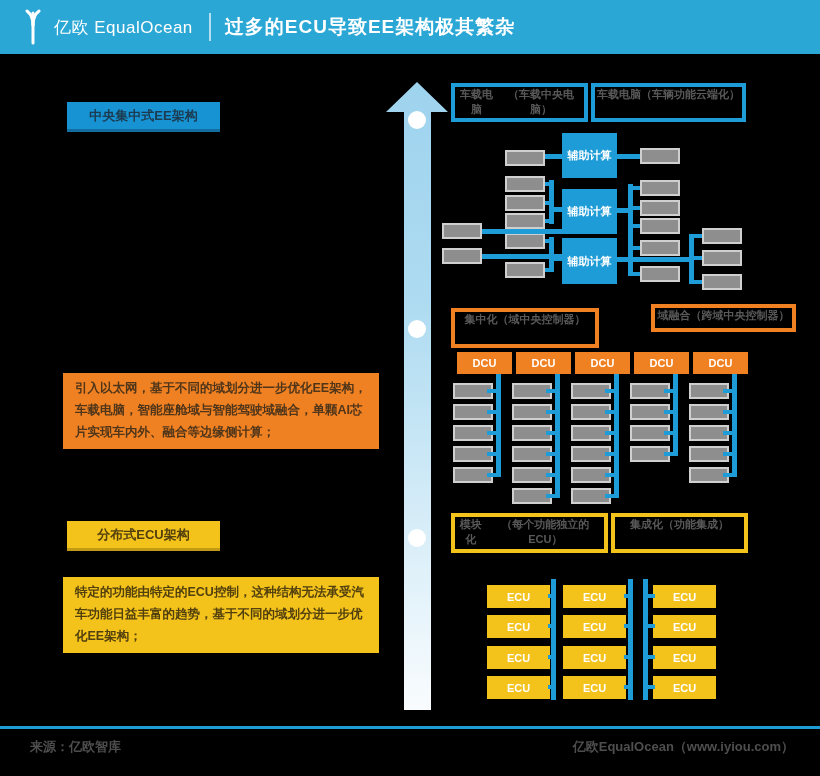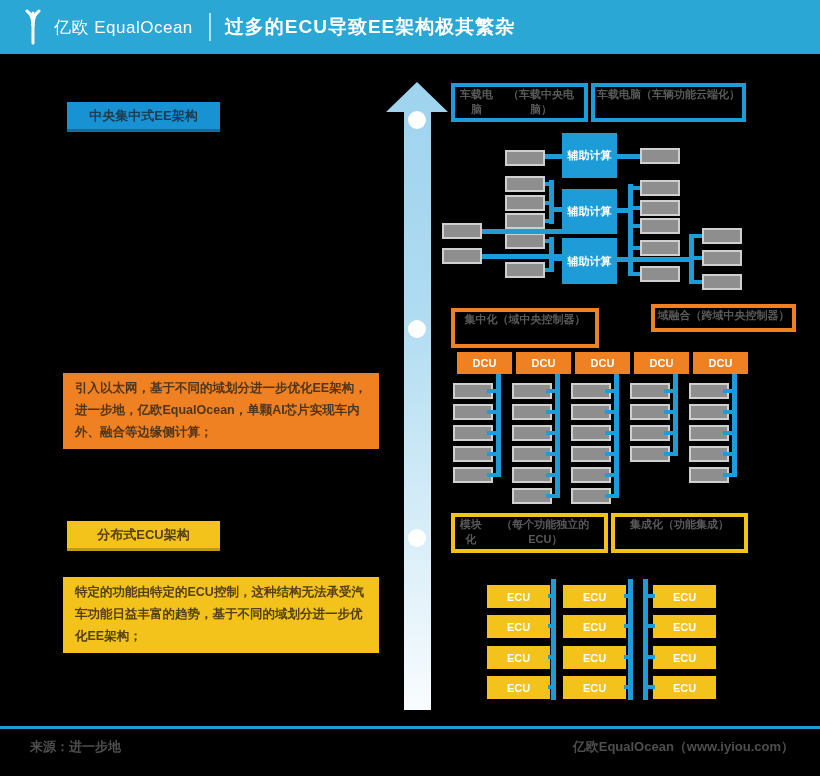--- a/index.html
+++ b/index.html
@@ -77,21 +77,21 @@
       </linearGradient>
     </defs>
     <polygon points="33,2 64,32 47,32 47,630 20,630 20,32 2,32" fill="url(#ag)"></polygon>
     <circle cx="33" cy="40" r="9" fill="#fff"></circle>
     <circle cx="33" cy="249" r="9" fill="#fff"></circle>
     <circle cx="33" cy="458" r="9" fill="#fff"></circle>
   </svg>
 
   <div class="stage-label blue" style="top:102px;">中央集中式EE架构</div>
 
-  <div class="stage-desc orange" style="top:373px;">引入以太网，基于不同的域划分进一步优化EE架构，进一步地，亿欧EqualOcean，单颗AI芯片实现车内外、融合等边缘侧计算；</div>
+  <div class="stage-desc orange" style="top:373px;">引入以太网，基于不同的域划分进一步优化EE架构，车载电脑，智能座舱域与智能驾驶域融合，单颗AI芯片实现车内外、融合等边缘侧计算；</div>
 
   <div class="stage-label yellow" style="top:521px;">分布式ECU架构</div>
   <div class="stage-desc yellow" style="top:577px;">特定的功能由特定的ECU控制，这种结构无法承受汽车功能日益丰富的趋势，基于不同的域划分进一步优化EE架构；</div>
 
   <div class="hbox blue" style="left:451px;top:83px;width:137px;height:39px;">
     <span>车载电脑</span>
     <span>（车载中央电脑）</span>
   </div>
   <div class="hbox blue" style="left:591px;top:83px;width:155px;height:39px;">
     <span>车载电脑</span>
@@ -259,16 +259,16 @@
   <div class="ln" style="left:624px;top:594px;width:8px;height:4px;"></div>
   <div class="ln" style="left:624px;top:624px;width:8px;height:4px;"></div>
   <div class="ln" style="left:624px;top:655px;width:8px;height:4px;"></div>
   <div class="ln" style="left:624px;top:685px;width:8px;height:4px;"></div>
   <div class="ln" style="left:645px;top:594px;width:10px;height:4px;"></div>
   <div class="ln" style="left:645px;top:624px;width:10px;height:4px;"></div>
   <div class="ln" style="left:645px;top:655px;width:10px;height:4px;"></div>
   <div class="ln" style="left:645px;top:685px;width:10px;height:4px;"></div>
 
   <div class="footer-line"></div>
-  <div class="footer-src">来源：进一步地</div>
+  <div class="footer-src">来源：亿欧智库</div>
   <div class="footer-credit">亿欧EqualOcean（www.iyiou.com）</div>
 
 </div>
 
 </body></html>

